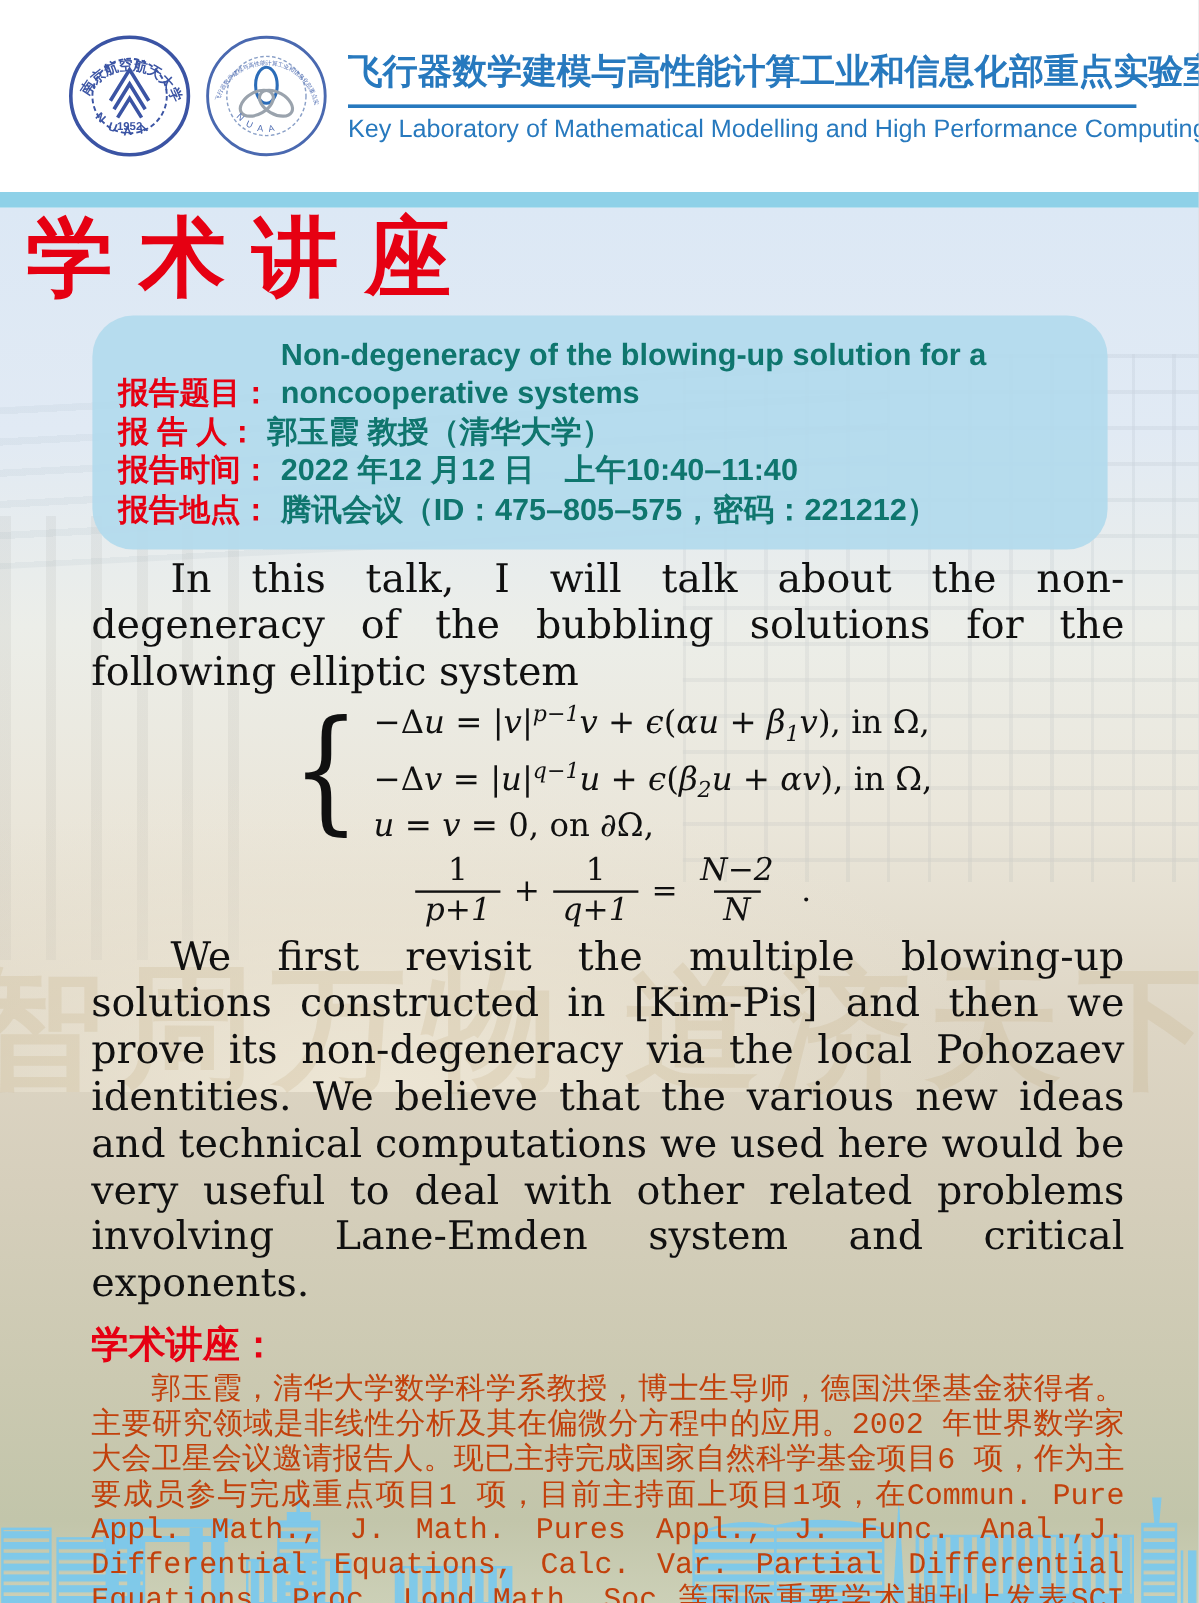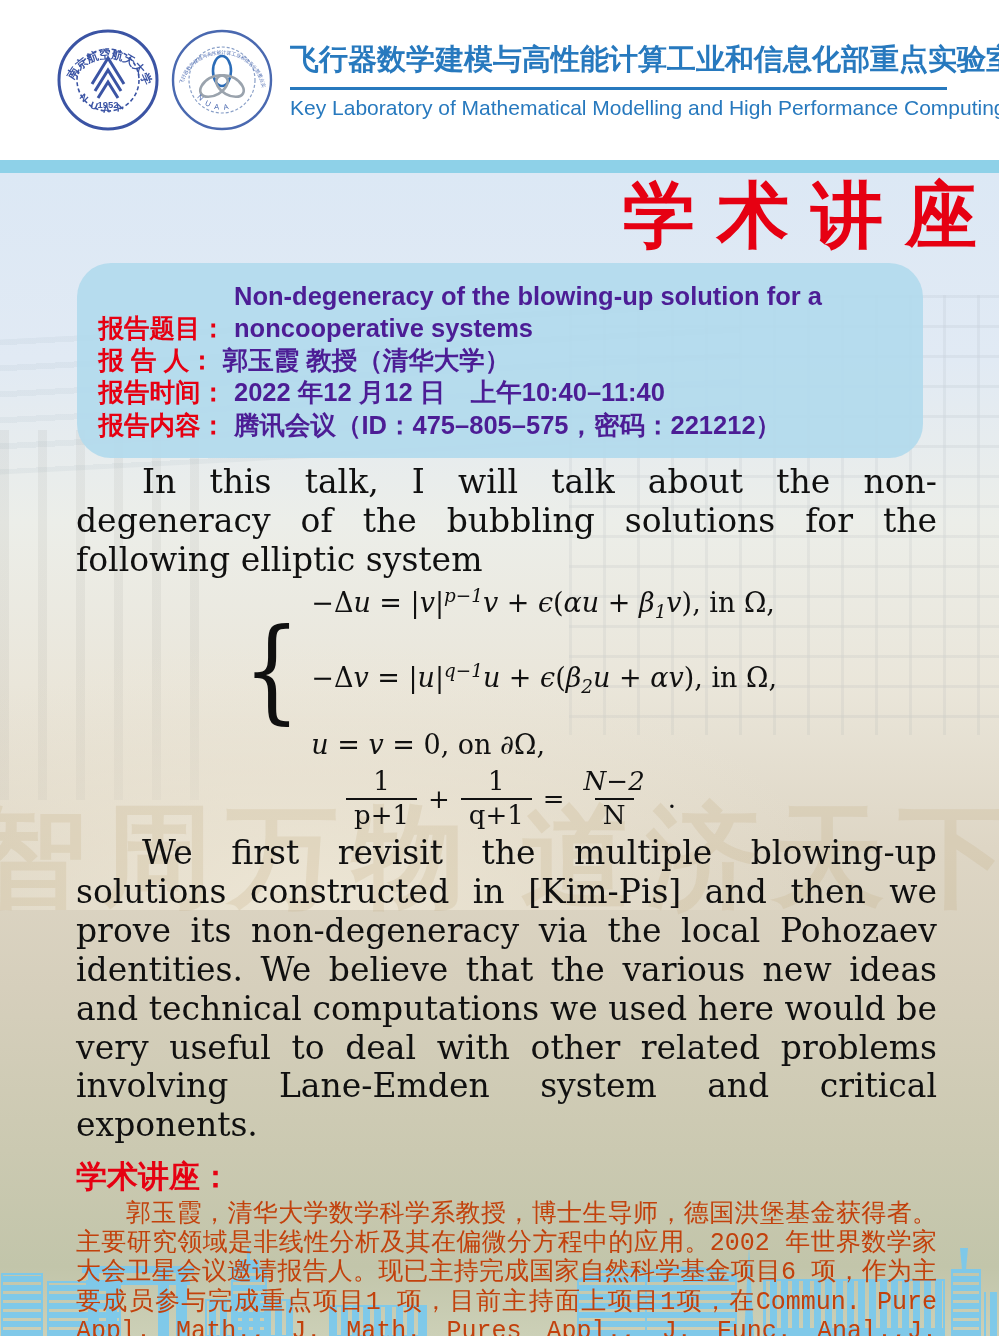--- a/index.html
+++ b/index.html
@@ -33,49 +33,49 @@
   .logo{width:104px;height:104px;}
   .header-titles{margin-left:16px;flex:1;min-width:0;padding-right:52px;}
   .title-cn{color:#2779be;font-weight:bold;font-size:29px;letter-spacing:0px;white-space:nowrap;}
   .title-rule{height:3px;background:#2779be;margin:7px 0 6px 0;}
   .title-en{color:#2779be;font-size:21px;white-space:nowrap;}
 
   .band{position:relative;z-index:2;height:13px;background:#8ed1e8;}
 
   
   .content{position:relative;z-index:2;}
-  .main-title{margin-top:6px;text-align:right;color:#e60012;font-weight:900;
+  .main-title{margin-top:6px;text-align:left;color:#e60012;font-weight:900;
     font-size:72px;line-height:1.0;letter-spacing:22px;text-indent:22px;}
 
   .info-box{width:846px;margin:12px auto 0 auto;box-sizing:border-box;
     background:rgba(178,218,237,.92);border-radius:34px;padding:17px 26px 17px 22px;}
   .info-row{display:flex;font-size:25.5px;font-weight:bold;line-height:1.26;align-items:flex-end;}
   .info-label{color:#e60012;white-space:nowrap;margin-right:8px;flex:0 0 auto;}
-  .info-value{color:#4c1d95;flex:1;}
+  .info-value{color:#0f766e;flex:1;}
 
   .sec{margin:0 62px 0 76px;}
   .sec-heading{margin-top:12px;color:#e60012;font-size:31px;font-weight:bold;line-height:1.05;}
   .para{margin-top:5px;font-family:"DejaVu Serif","Liberation Serif",serif;color:#101010;
     font-size:33px;line-height:1.18;text-align:justify;}
   .indent{text-indent:2em;}
 
   .eq-wrap{display:flex;justify-content:center;margin-top:2px;}
   .eq-system{display:flex;align-items:center;}
   .eq-brace{font-family:"DejaVu Serif",serif;font-size:112px;font-weight:200;line-height:.8;
     color:#101010;margin-right:4px;transform:scaleX(.8);}
-  .eq-lines{display:flex;flex-direction:column;gap:28px;}
+  .eq-lines{display:flex;flex-direction:column;}
   .eq-line{font-family:"DejaVu Serif",serif;font-size:27px;line-height:30px;color:#101010;}
   .eq-line sup,.eq-line sub{font-size:.68em;font-style:italic;}
   .mit{font-style:italic;}
 
   .formula-row{display:flex;justify-content:center;align-items:center;margin-top:8px;
     font-family:"DejaVu Serif",serif;font-size:26px;color:#101010;}
   .frac{display:inline-flex;flex-direction:column;align-items:center;margin:0 9px;}
   .frac .num{padding:0 8px 2px 8px;line-height:1.05;}
-  .frac .den{border-top:2.5px solid #111;padding:2px 8px 0 8px;line-height:1.05;}
+  .frac .den{border-top:2.5px solid #111;padding:2px 8px 0 8px;line-height:1.05;font-style:italic;}
   .op{margin:0 2px;}
   .ftail{margin-left:6px;}
 
   .bio-text{margin-top:6px;font-size:25px;line-height:1.17;text-align:justify;
     color:#c2410c;text-indent:2em;font-weight:500;font-family:Liberation Mono, monospace;}
 
   .contact-line{margin:10px 58px 0 0;text-align:right;font-family:"Liberation Serif",serif;
     font-style:italic;font-weight:bold;font-size:29px;color:#222;letter-spacing:4px;}
 
   .skyline{position:absolute;left:0;bottom:0;width:999px;height:96px;z-index:1;}
@@ -197,21 +197,21 @@
       </div>
       <div class="info-row">
         <span class="info-label">报 告 人：</span>
         <span class="info-value">郭玉霞 教授（清华大学）</span>
       </div>
       <div class="info-row">
         <span class="info-label">报告时间：</span>
         <span class="info-value">2022 年12 月12 日　上午10:40–11:40</span>
       </div>
       <div class="info-row">
-        <span class="info-label">报告内容：</span>
+        <span class="info-label">报告地点：</span>
         <span class="info-value">腾讯会议（ID：475–805–575，密码：221212）</span>
       </div>
     </div>
 
     <div class="sec">
       <div class="para indent">In this talk, I will talk about the non-degeneracy of the bubbling solutions for the following elliptic system</div>
 
       <div class="eq-wrap">
         <div class="eq-system">
           <span class="eq-brace">{</span>

